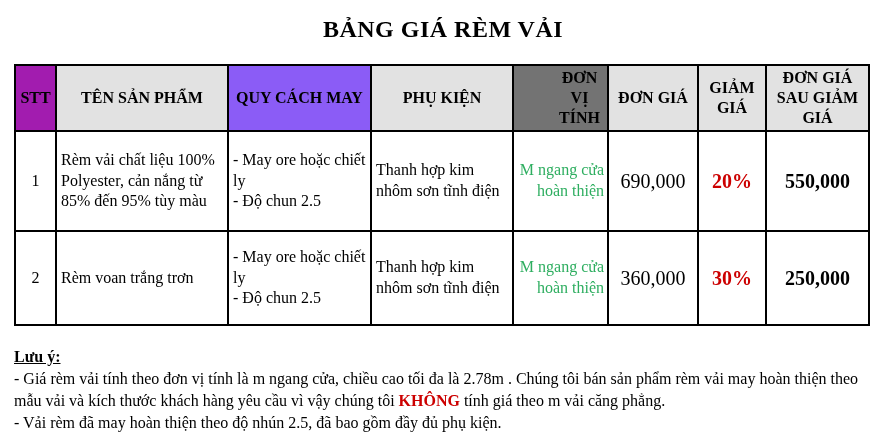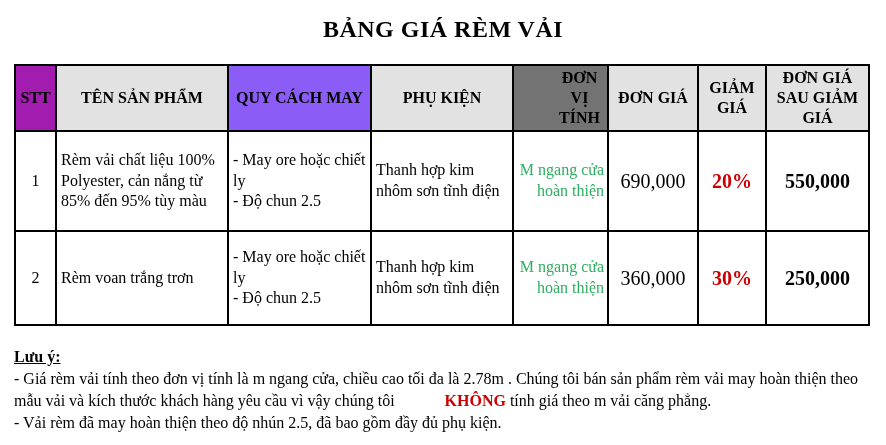--- a/index.html
+++ b/index.html
@@ -112,17 +112,17 @@
         <td class="c-unit unit-green" style="color: rgb(46, 174, 96);">M ngang cửa hoàn thiện</td>
         <td class="c-price">360,000</td>
         <td class="c-disc discount-red" style="color: rgb(204, 0, 0);">30%</td>
         <td class="c-final">250,000</td>
       </tr>
     </tbody>
   </table>
 
   <div class="notes">
     <div class="notes-heading">Lưu ý:</div>
-    <div class="note-line"><span>- Giá rèm vải tính theo đơn vị tính là m ngang cửa, chiều cao tối đa là 2.78m . Chúng tôi bán sản phẩm rèm vải may hoàn thiện theo mẫu vải và kích thước khách hàng yêu cầu vì vậy chúng tôi </span><span class="red-bold discount-red" style="color: rgb(204, 0, 0); margin-left: 46px;">KHÔNG</span><span> tính giá theo m vải căng phẳng.</span></div>
+    <div class="note-line"><span>- Giá rèm vải tính theo đơn vị tính là m ngang cửa, chiều cao tối đa là 2.78m . Chúng tôi bán sản phẩm rèm vải may hoàn thiện theo mẫu vải và kích thước khách hàng yêu cầu vì vậy chúng tôi </span><span class="red-bold discount-red" style="color: rgb(204, 0, 0);">KHÔNG</span><span> tính giá theo m vải căng phẳng.</span></div>
     <div class="note-line">- Vải rèm đã may hoàn thiện theo độ nhún 2.5, đã bao gồm đầy đủ phụ kiện.</div>
   </div>
 
 </div>
 
 </body></html>

